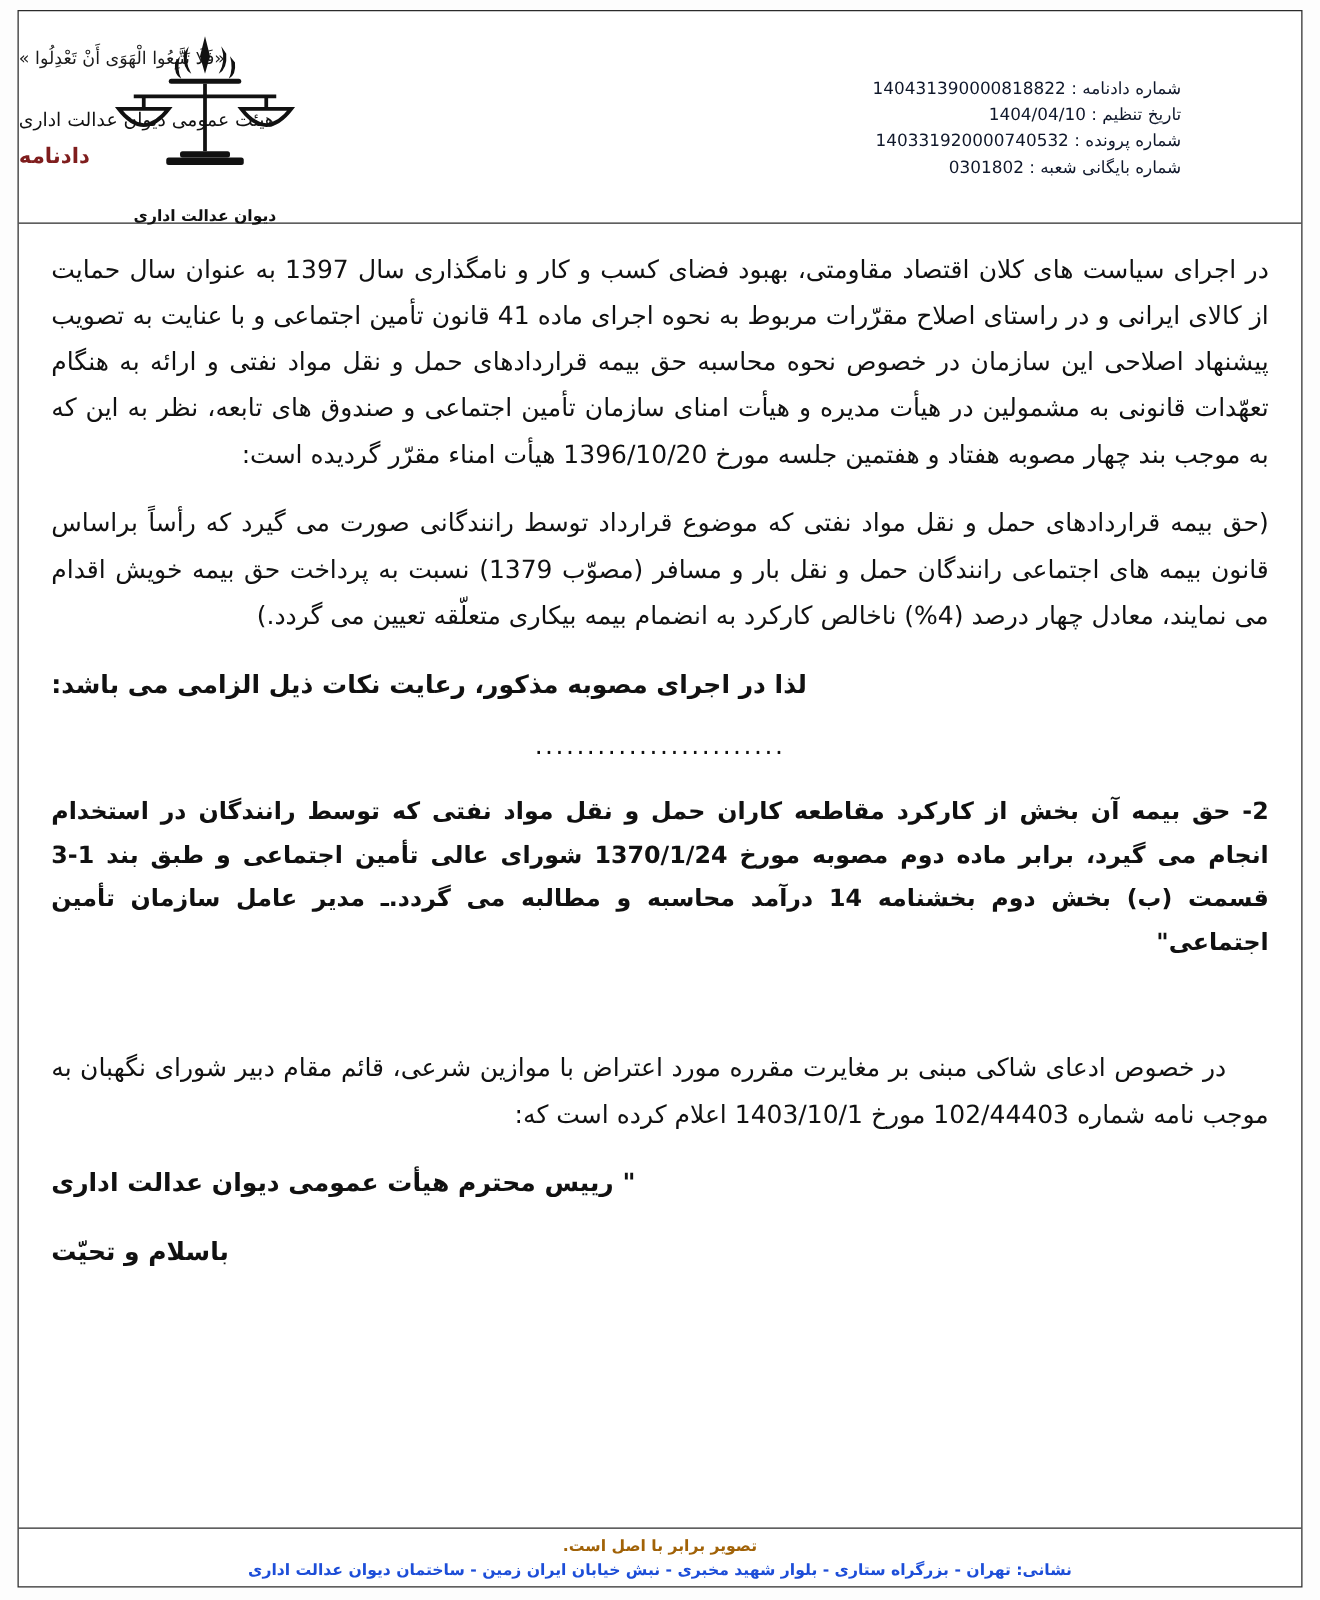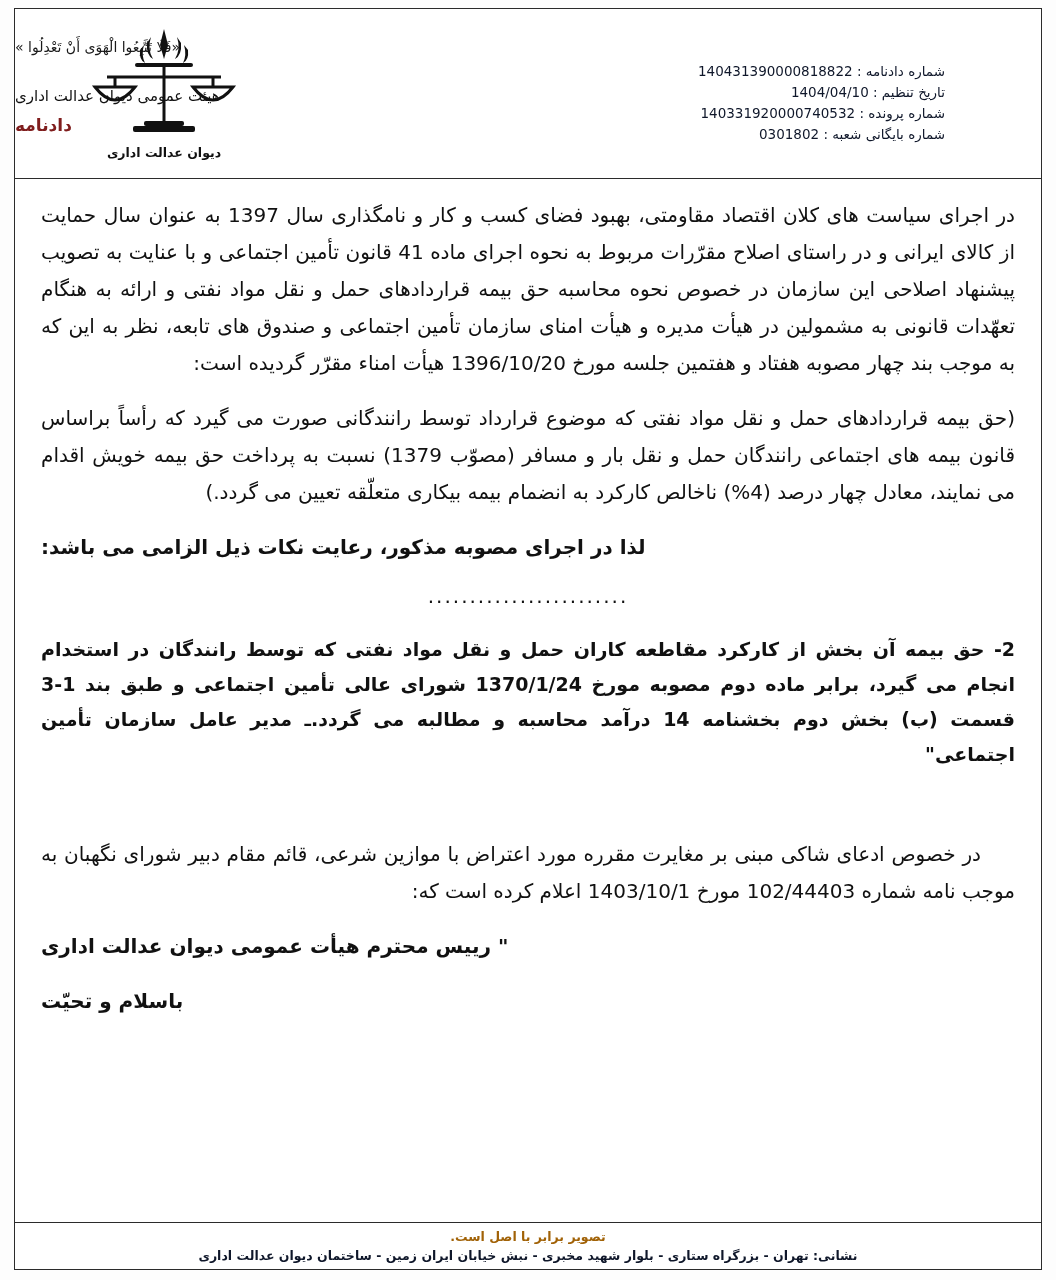--- a/index.html
+++ b/index.html
@@ -80,21 +80,21 @@
   }
   .emblem {
     position: absolute;
     top: 16px;
     left: 64px;
     width: 170px;
     text-align: center;
   }
   .emblem svg { display: block; margin: 0 auto; }
   .emblem-caption {
-    margin-top: 0;
+    margin-top: 20px;
     font-size: 12.5px;
     font-weight: bold;
     color: #111;
     direction: rtl;
   }
   
   .body {
     padding: 18px 26px 0 26px;
     direction: rtl;
     text-align: justify;
@@ -142,21 +142,21 @@
   }
   .footer-line1 {
     font-size: 12.5px;
     font-weight: bold;
     color: #a16207;
     margin-bottom: 4px;
   }
   .footer-line2 {
     font-size: 12.5px;
     font-weight: bold;
-    color: #0f172a;
+    color: #1d4ed8;
   }
 </style>
 </head>
 <body>
 
 <div class="page">
   <div class="sheet">
 
     <div class="header">
 

